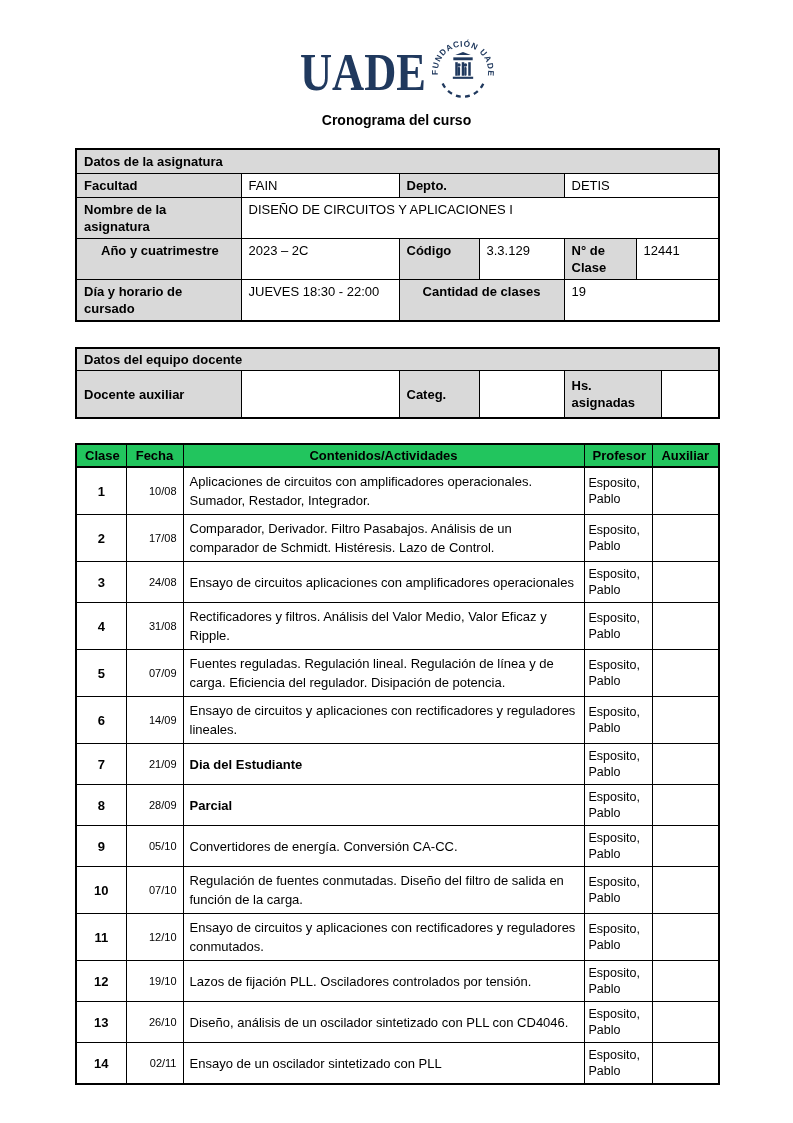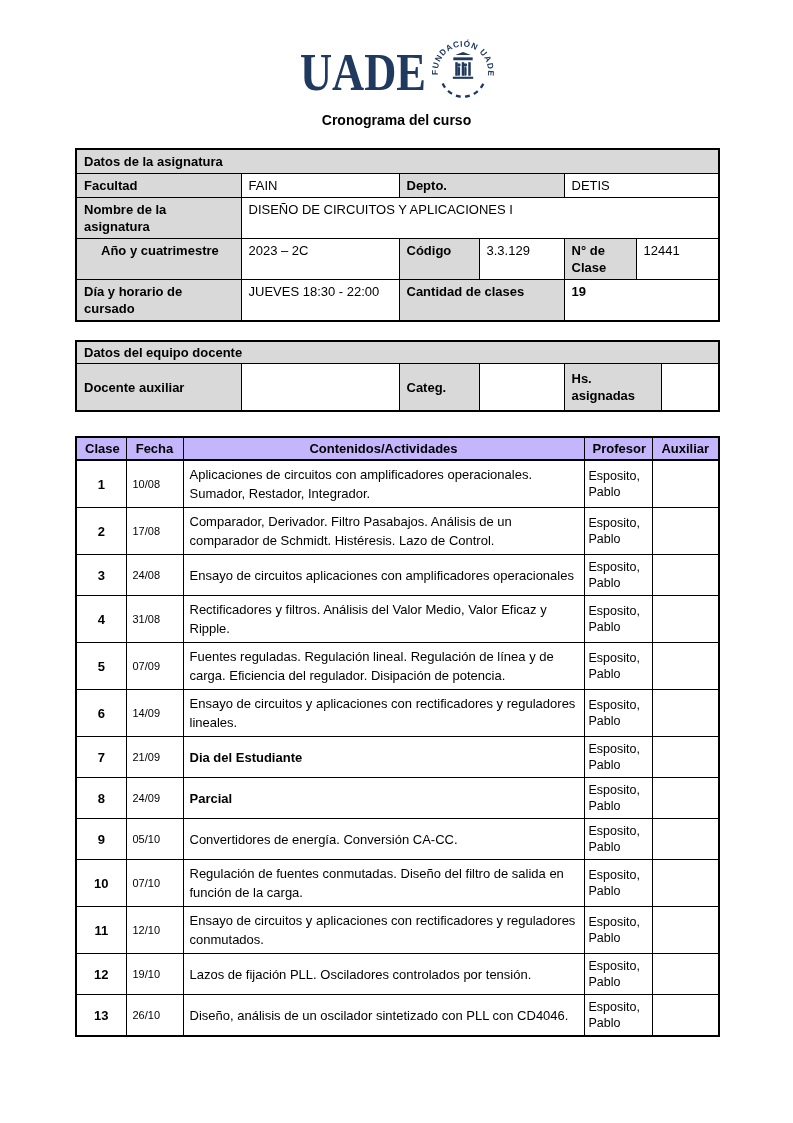--- a/index.html
+++ b/index.html
@@ -40,35 +40,35 @@
     padding: 3px 7px;
     font-size: 13px;
     line-height: 17px;
     vertical-align: middle;
     text-align: left;
     overflow: hidden;
   }
   .shaded { background: #d9d9d9; font-weight: bold; }
   .section-row td { background: #d9d9d9; font-weight: bold; }
   .t-info { margin-top: 20px; }
-  .t-team { margin-top: 18px; }
+  .t-team { margin-top: 25px; }
   .t-team td { padding-top: 6px; padding-bottom: 6px; }
   .center { text-align: center; }
   
   .t-sched { margin-top: 24px; }
   .t-sched thead th {
-    background: #c4b5fd;
+    background: #22c55e;
     font-weight: bold;
     text-align: center;
     border-bottom: 2px solid #000;
     padding: 2px 8px;
   }
   .t-sched td { padding: 4px 6px; }
   .t-sched td.clase { text-align: center; font-weight: bold; }
-  .t-sched td.fecha { text-align: left; font-size: 11px; }
+  .t-sched td.fecha { text-align: right; font-size: 11px; }
   .t-sched td.contenido { font-size: 13px; line-height: 19px; }
   .t-sched td.contenido.bold { font-weight: bold; }
   .t-sched td.profesor { font-size: 12.5px; line-height: 16px; padding: 4px 4px; }
   .t-sched td.auxiliar { font-size: 12.5px; }
 </style>
 </head>
 <body>
 
 <div class="page">
 
@@ -128,22 +128,22 @@
         <td class="shaded" style="vertical-align:top;padding-left:24px;">Año y cuatrimestre</td>
         <td style="vertical-align:top;">2023 – 2C</td>
         <td class="shaded" style="vertical-align:top;">Código</td>
         <td style="vertical-align:top;">3.3.129</td>
         <td class="shaded" style="vertical-align:top;">N° de Clase</td>
         <td style="vertical-align:top;">12441</td>
       </tr>
       <tr>
         <td class="shaded" style="vertical-align:top;">Día y horario de cursado</td>
         <td style="vertical-align:top;margin-left:16px;">JUEVES 18:30 - 22:00</td>
-        <td class="shaded" colspan="2" style="vertical-align:top;">Cantidad de clases</td>
-        <td colspan="2" style="vertical-align:top;font-weight:bold;">19</td>
+        <td class="shaded" colspan="2" style="vertical-align:top;text-align:center;">Cantidad de clases</td>
+        <td colspan="2" style="vertical-align:top;">19</td>
       </tr>
     </tbody>
   </table>
 
   <table class="t-team">
     <colgroup>
       <col style="width:165px">
         <col style="width:158px">
         <col style="width:80px">
       <col style="width:85px">
@@ -227,21 +227,21 @@
     </tr>
         <tr>
       <td class="clase">7</td>
       <td class="fecha">21/09</td>
       <td class="contenido bold">Dia del Estudiante</td>
       <td class="profesor">Esposito, Pablo</td>
       <td class="auxiliar"></td>
     </tr>
         <tr>
       <td class="clase">8</td>
-      <td class="fecha">24/09</td>
+      <td class="fecha">28/09</td>
       <td class="contenido bold">Parcial</td>
       <td class="profesor">Esposito, Pablo</td>
       <td class="auxiliar"></td>
     </tr>
         <tr>
       <td class="clase">9</td>
       <td class="fecha">05/10</td>
       <td class="contenido">Convertidores de energía. Conversión CA-CC.</td>
       <td class="profesor">Esposito, Pablo</td>
       <td class="auxiliar"></td>
@@ -267,16 +267,23 @@
       <td class="profesor">Esposito, Pablo</td>
       <td class="auxiliar"></td>
     </tr>
         <tr>
       <td class="clase">13</td>
       <td class="fecha">26/10</td>
       <td class="contenido">Diseño, análisis de un oscilador sintetizado con PLL con CD4046.</td>
       <td class="profesor">Esposito, Pablo</td>
       <td class="auxiliar"></td>
     </tr>
+        <tr>
+      <td class="clase">14</td>
+      <td class="fecha">02/11</td>
+      <td class="contenido">Ensayo de un oscilador sintetizado con PLL</td>
+      <td class="profesor">Esposito, Pablo</td>
+      <td class="auxiliar"></td>
+    </tr>
       </tbody>
   </table>
 
 </div>
 
 </body></html>

